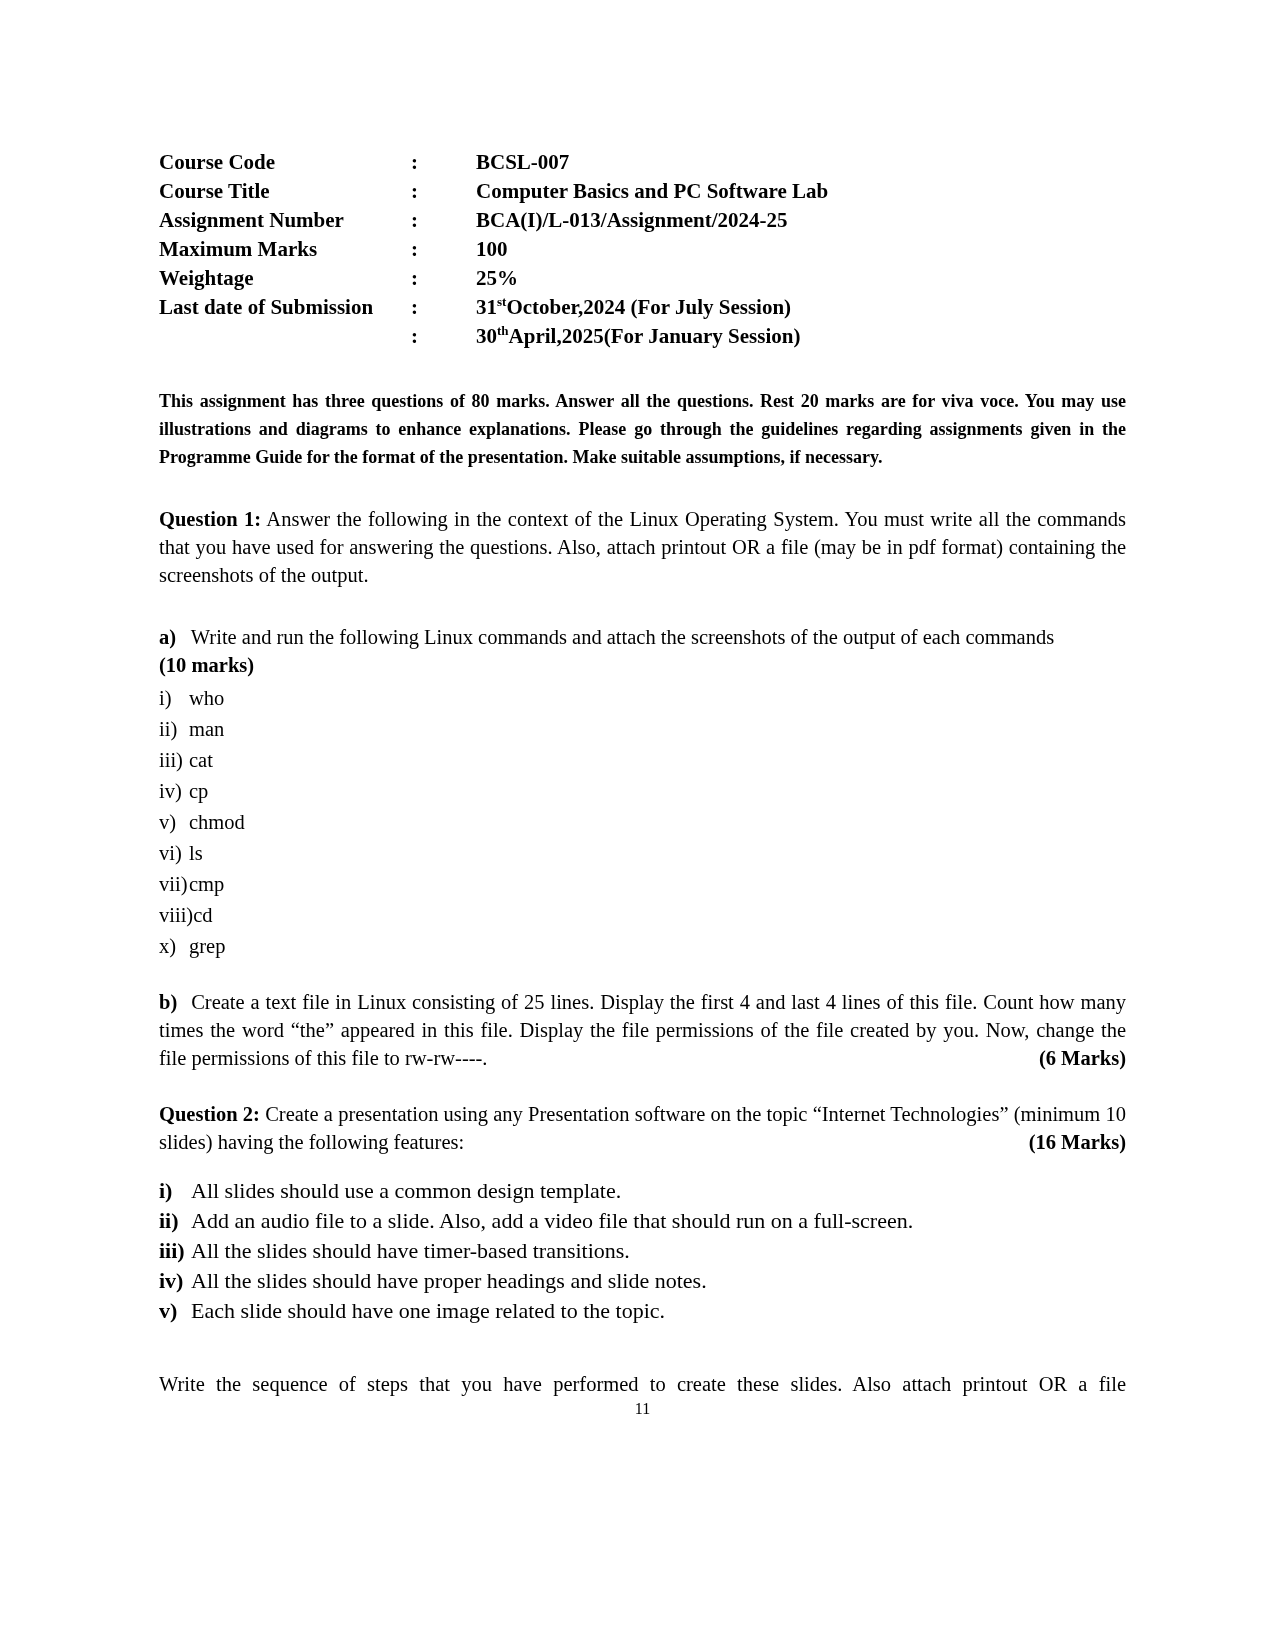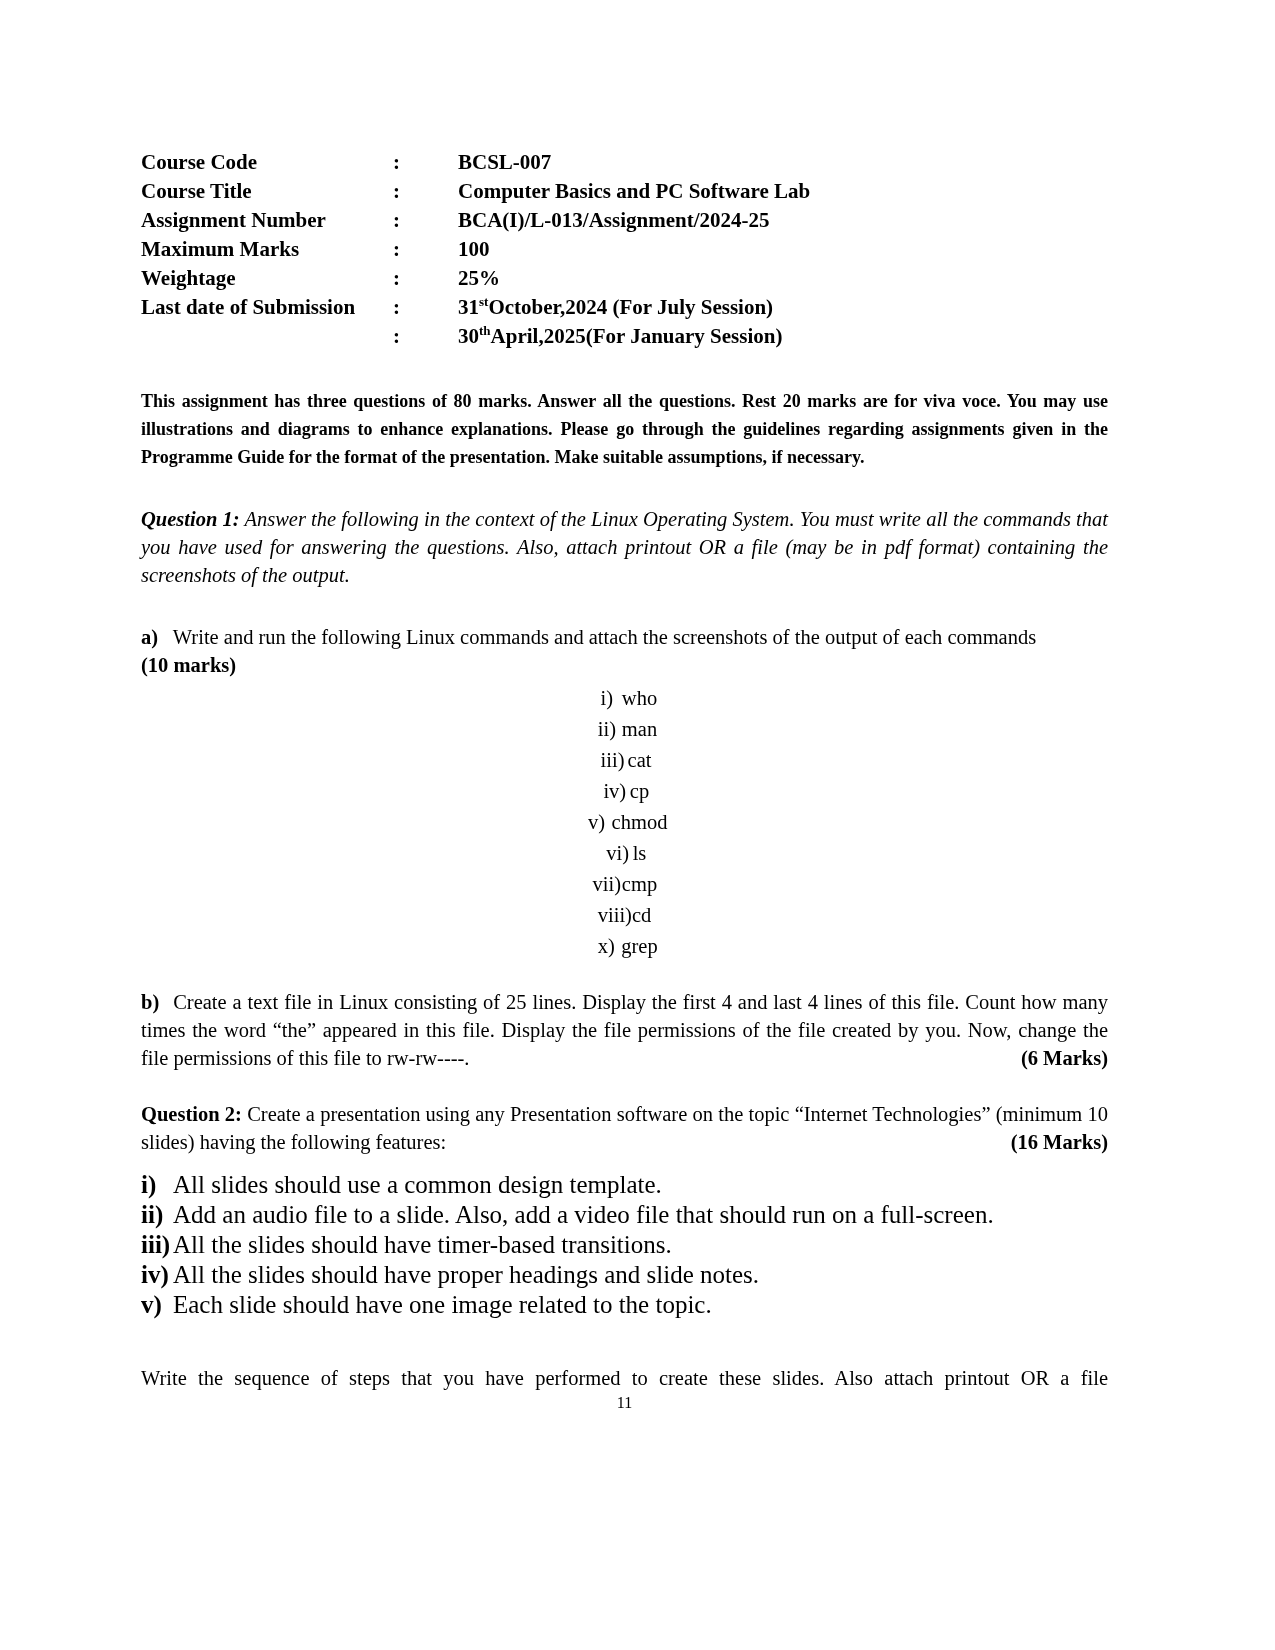--- a/index.html
+++ b/index.html
@@ -11,21 +11,21 @@
     position: relative;
     width: 1275px;
     height: 1650px;
     background: #ffffff;
     color: #000000;
     font-family: "Liberation Serif", "DejaVu Serif", serif;
     overflow: hidden;
   }
   .content {
     position: absolute;
-    left: 141px;
+    left: 159px;
     top: 148px;
     width: 967px;
   }
   
   .meta-table {
     font-size: 21px;
     font-weight: bold;
     line-height: 29px;
   }
   .meta-row {
@@ -44,21 +44,21 @@
     font-size: 20.5px;
     line-height: 28px;
     text-align: justify;
   }
   .bold { font-weight: bold; }
   .intro-para {
     margin-top: 36px;
     font-weight: bold;
     font-size: 18px;
   }
-  .q1-para { margin-top: 34px; font-style: italic; }
+  .q1-para { margin-top: 34px; }
   .rel { position: relative; }
   .marks-br {
     position: absolute;
     right: 0;
     bottom: 0;
     font-weight: bold;
   }
   
   .part-a-line {
     margin-top: 34px;
@@ -74,34 +74,34 @@
     line-height: 28px;
     text-align: left;
     font-weight: bold;
   }
   
   .cmd-list {
     margin-top: 4px;
     font-size: 20.5px;
     line-height: 31px;
   }
-  .cmd-item { display: block; text-align: center; }
+  .cmd-item { display: block; }
   .cmd-marker {
     display: inline-block;
     min-width: 30px;
   }
   
   .part-b-para { margin-top: 26px; }
   .part-b-para .lead { font-weight: bold; margin-right: 8px; }
   
   .q2-para { margin-top: 28px; }
   
   .feature-list {
-    margin-top: 14px;
-    font-size: 25px;
+    margin-top: 20px;
+    font-size: 22px;
     line-height: 30px;
   }
   .feature-marker {
     display: inline-block;
     min-width: 32px;
     font-weight: bold;
   }
   
   .closing-para {
     margin-top: 44px;

